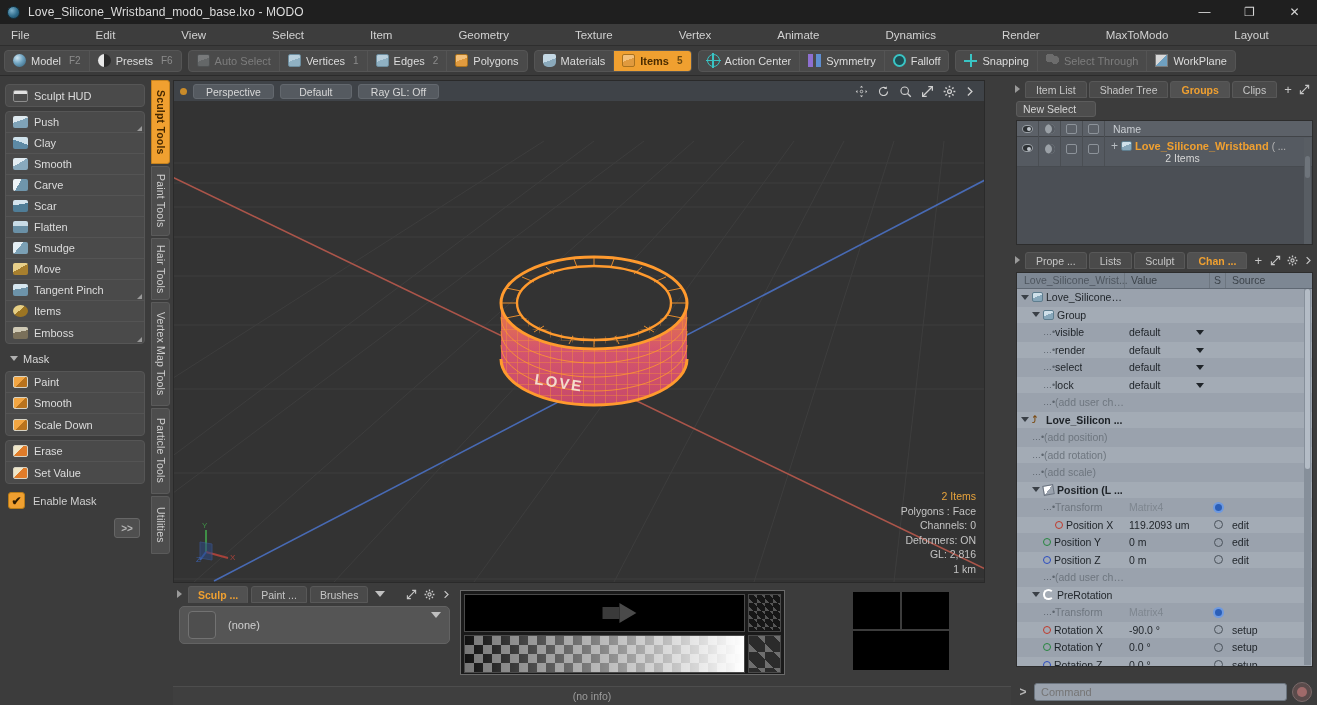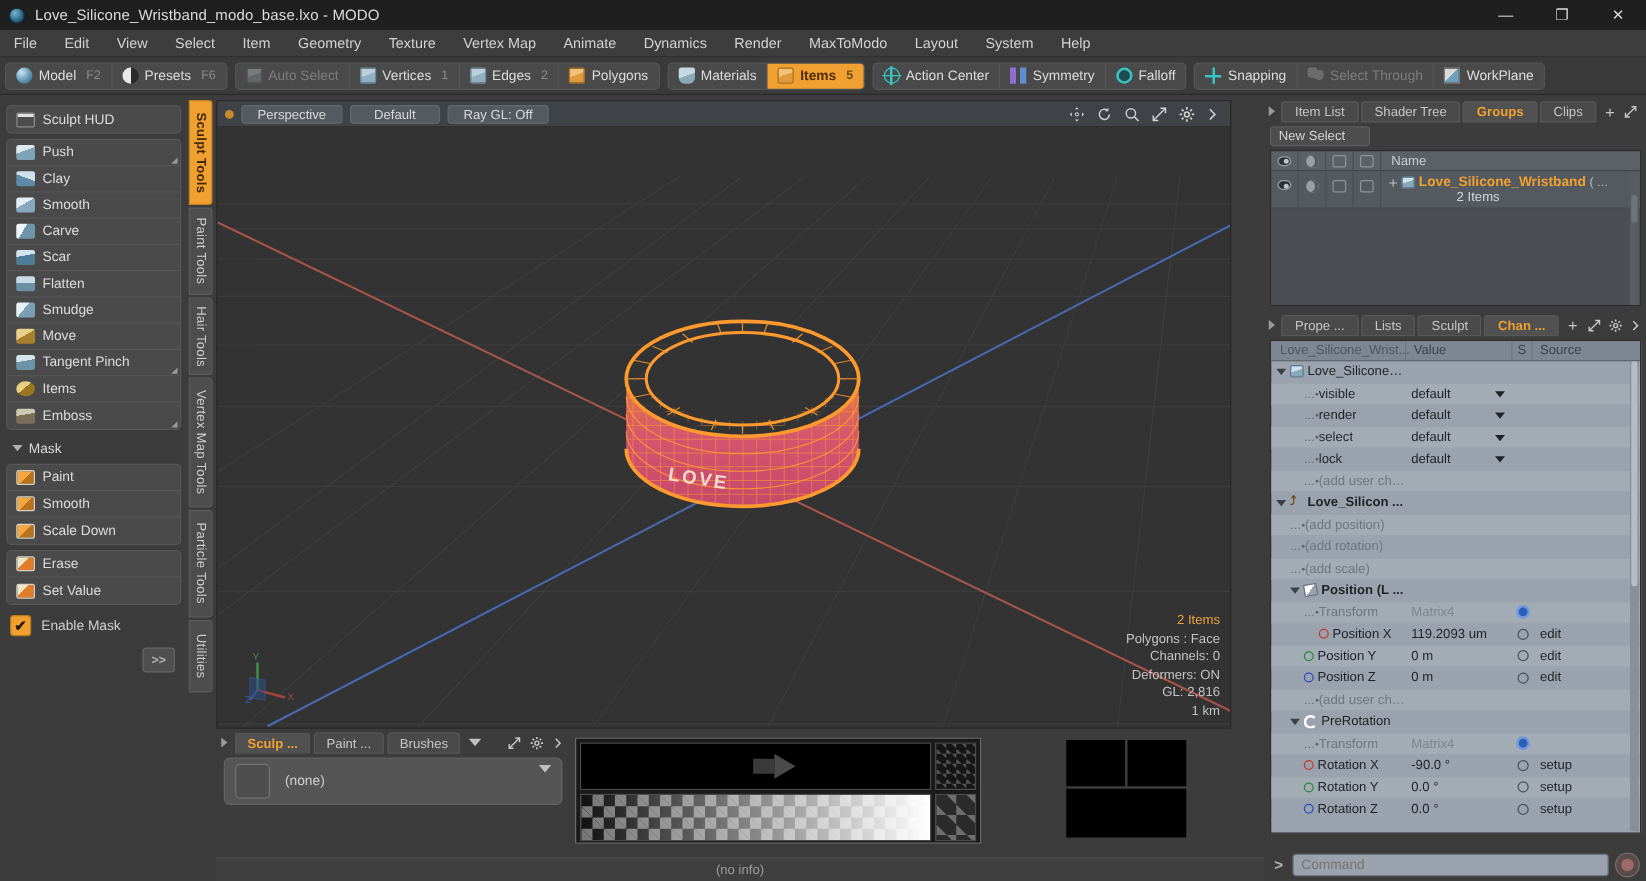--- a/index.html
+++ b/index.html
@@ -30,20 +30,21 @@
     width: 45px; height: 24px; display: flex; align-items: center; justify-content: center;
     color: #d8d8d8; font-size: 12px;
   }
   .gly { display:block; line-height:1; }
 
   
   .menubar {
     position: absolute; left: 0; top: 24px; width: 1317px; height: 22px;
     background: #3d3d3d; display: flex; align-items: center;
     border-bottom: 1px solid #2e2e2e;
+    gap: 44px;
   }
   .menu-item {
     padding: 0 11px; height: 22px; line-height: 22px; font-size: 11.5px; color: #d2d2d2;
     cursor: default;
   }
 
   
   .modebar {
     position: absolute; left: 0; top: 46px; width: 1317px; height: 30px;
     background: #3a3a3a; display: flex; align-items: center; padding: 0 4px;
@@ -874,20 +875,30 @@
             <div class="ch-name" style="padding-left: 4px;">
               <span class="twist"></span>
               <span class="cubeS"></span>
               <span style="overflow:hidden;text-overflow:ellipsis;">Love_Silicone_ ...</span>
             </div>
             <div class="ch-val"><span></span></div>
             <div class="ch-s"></div>
             <div class="ch-src"></div>
           </div>
           <div class="ch-row">
+            <div class="ch-name" style="padding-left: 15px;">
+              <span class="twist"></span>
+              <span class="cubeS"></span>
+              <span style="overflow:hidden;text-overflow:ellipsis;">Group</span>
+            </div>
+            <div class="ch-val"><span></span></div>
+            <div class="ch-s"></div>
+            <div class="ch-src"></div>
+          </div>
+          <div class="ch-row">
             <div class="ch-name" style="padding-left: 26px;">
               <span class="dashv">…•</span>
               <span style="overflow:hidden;text-overflow:ellipsis;">visible</span>
             </div>
             <div class="ch-val"><span>default</span><span class="dd"></span></div>
             <div class="ch-s"></div>
             <div class="ch-src"></div>
           </div>
           <div class="ch-row">
             <div class="ch-name" style="padding-left: 26px;">

